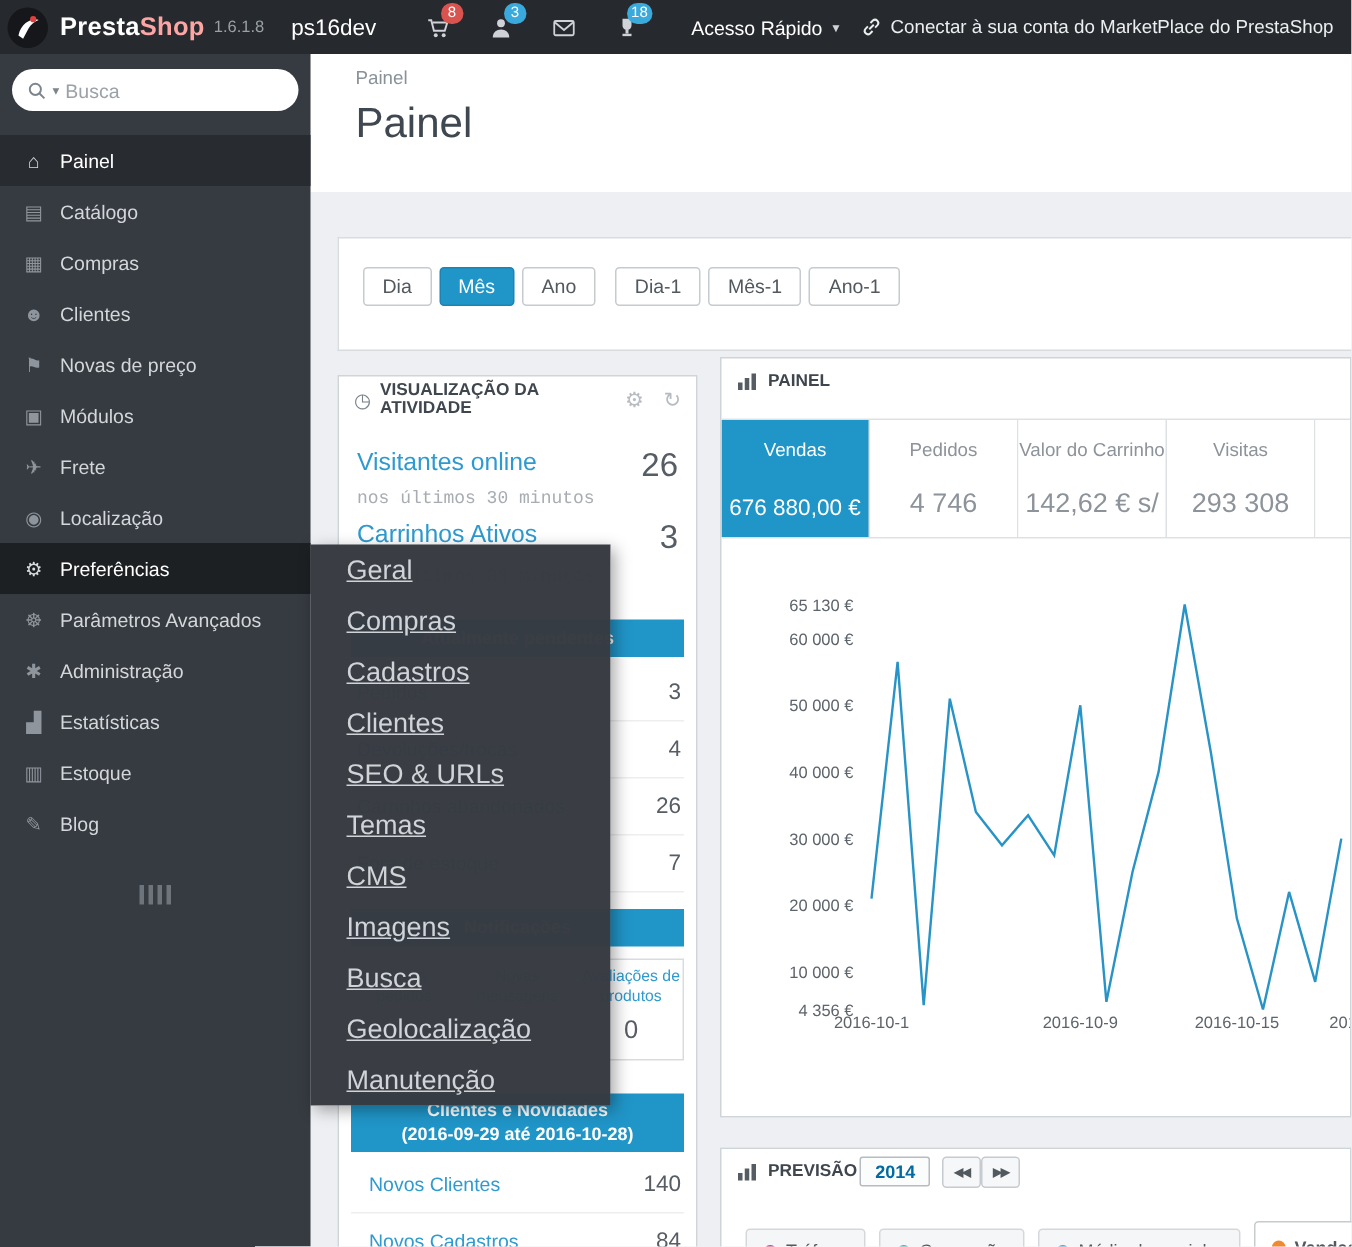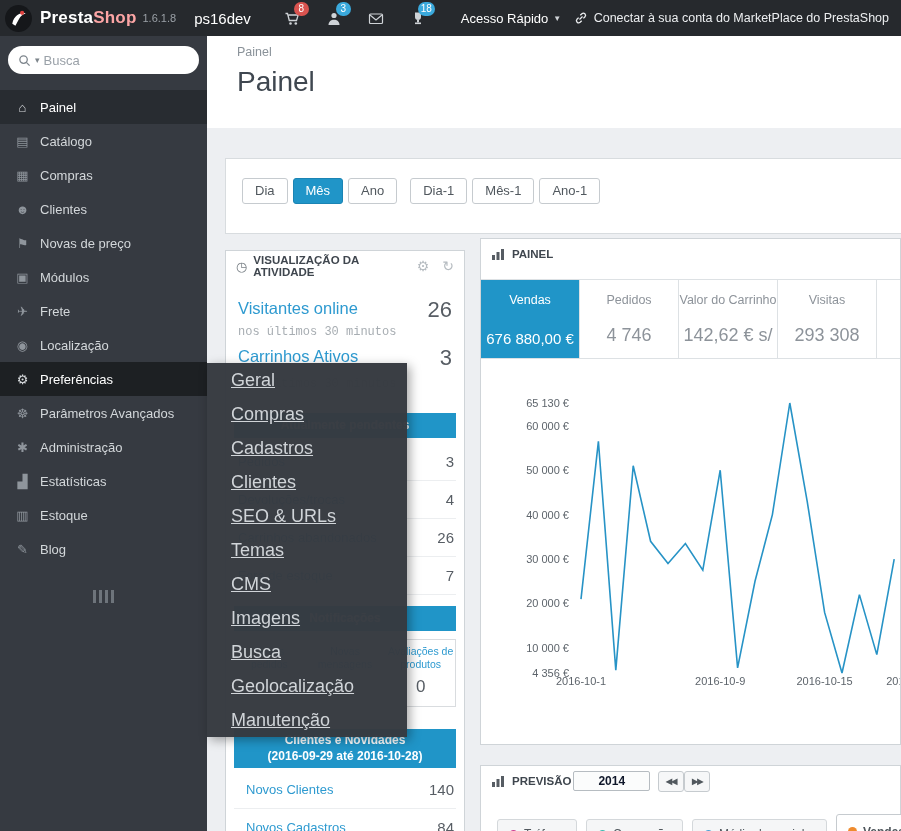--- a/index.html
+++ b/index.html
@@ -112,21 +112,21 @@
   .tab .tvalue { font-size:18px; color:#8d939a; white-space:nowrap; }
   .tab.active { background:#2095c8; }
   .tab.active .tlabel { color:#fff; }
   .tab.active .tvalue { color:#fff; font-weight:normal; font-size:15px; overflow:hidden; margin-top:5px; }
   .tab-spacer { flex:1; background:#fff; }
   #sales-chart-svg { position:absolute; top:132px; left:0; }
   #sales-chart-svg text { font-family:"Liberation Sans",sans-serif; font-size:11px; fill:#5d646b; }
 
   
   .forecast-panel { left:273px; top:729px; width:421px; height:140px; }
-  .year-badge { border:1px solid #b6bcc1; background:#fbfcfc; padding:2px 24px; font-size:12px; font-weight:bold; color:#0f172a; border-radius:2px; margin-left:2px; }
+  .year-badge { border:1px solid #b6bcc1; background:#fbfcfc; padding:2px 9px; font-size:12px; font-weight:bold; color:#0369a1; border-radius:2px; margin-left:2px; }
   .navbtn { width:26px; height:21px; background:#f6f7f8; border:1px solid #c6cbcf; border-radius:3px; font-size:8px; color:#51585e; line-height:19px; text-align:center; letter-spacing:-1px; cursor:pointer; }
   .navbtn.first { margin-left:8px; }
   .legend { position:absolute; top:48px; left:16px; right:0; display:flex; gap:9px; align-items:flex-end; }
   .leg { display:flex; align-items:center; gap:6px; padding:0 11px; border:1px solid #d4d8db; background:#f5f6f7; font-size:12px; color:#51585e; border-radius:3px 3px 0 0; height:30px; cursor:pointer; white-space:nowrap; }
   .leg.active { background:#fff; height:35px; border-color:#c6cbcf; font-weight:bold; }
   .dot { width:9px; height:9px; border-radius:50%; flex:0 0 auto; background:#999; }
 </style>
 </head>
 <body>
 

